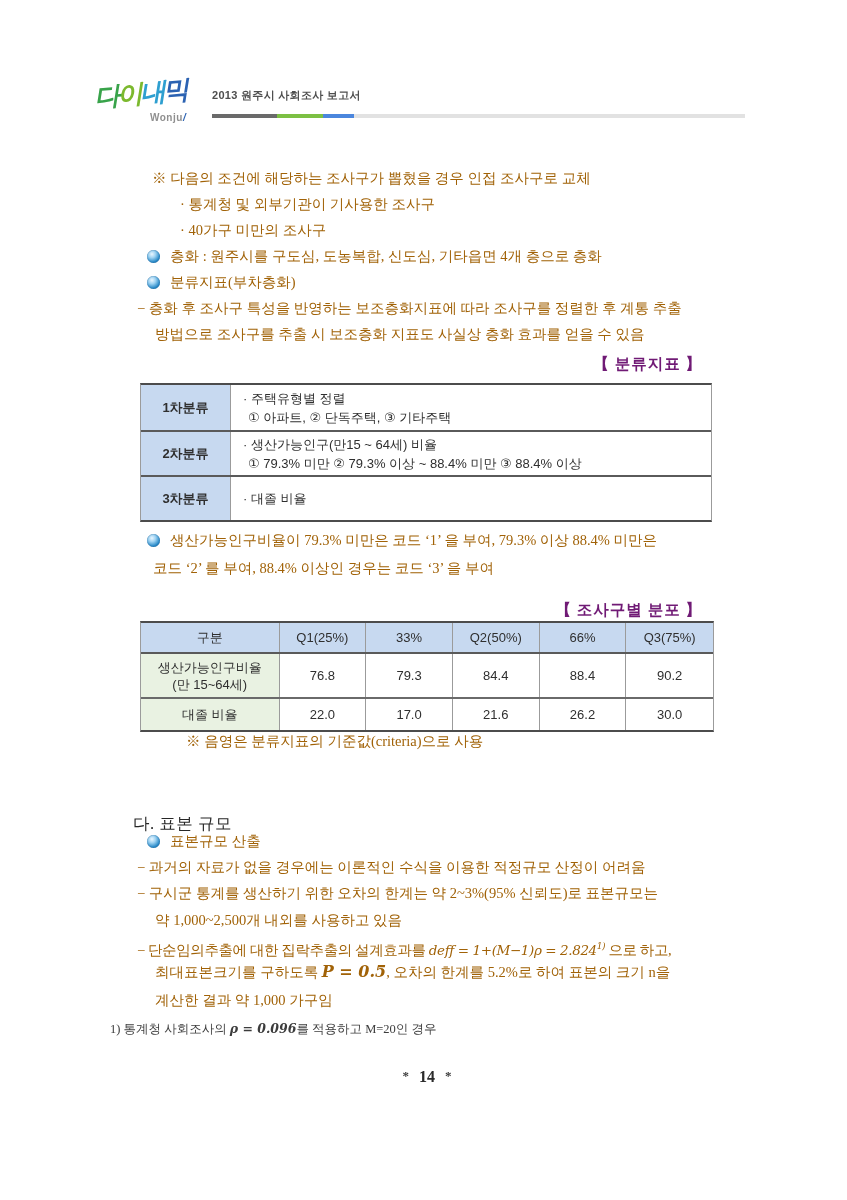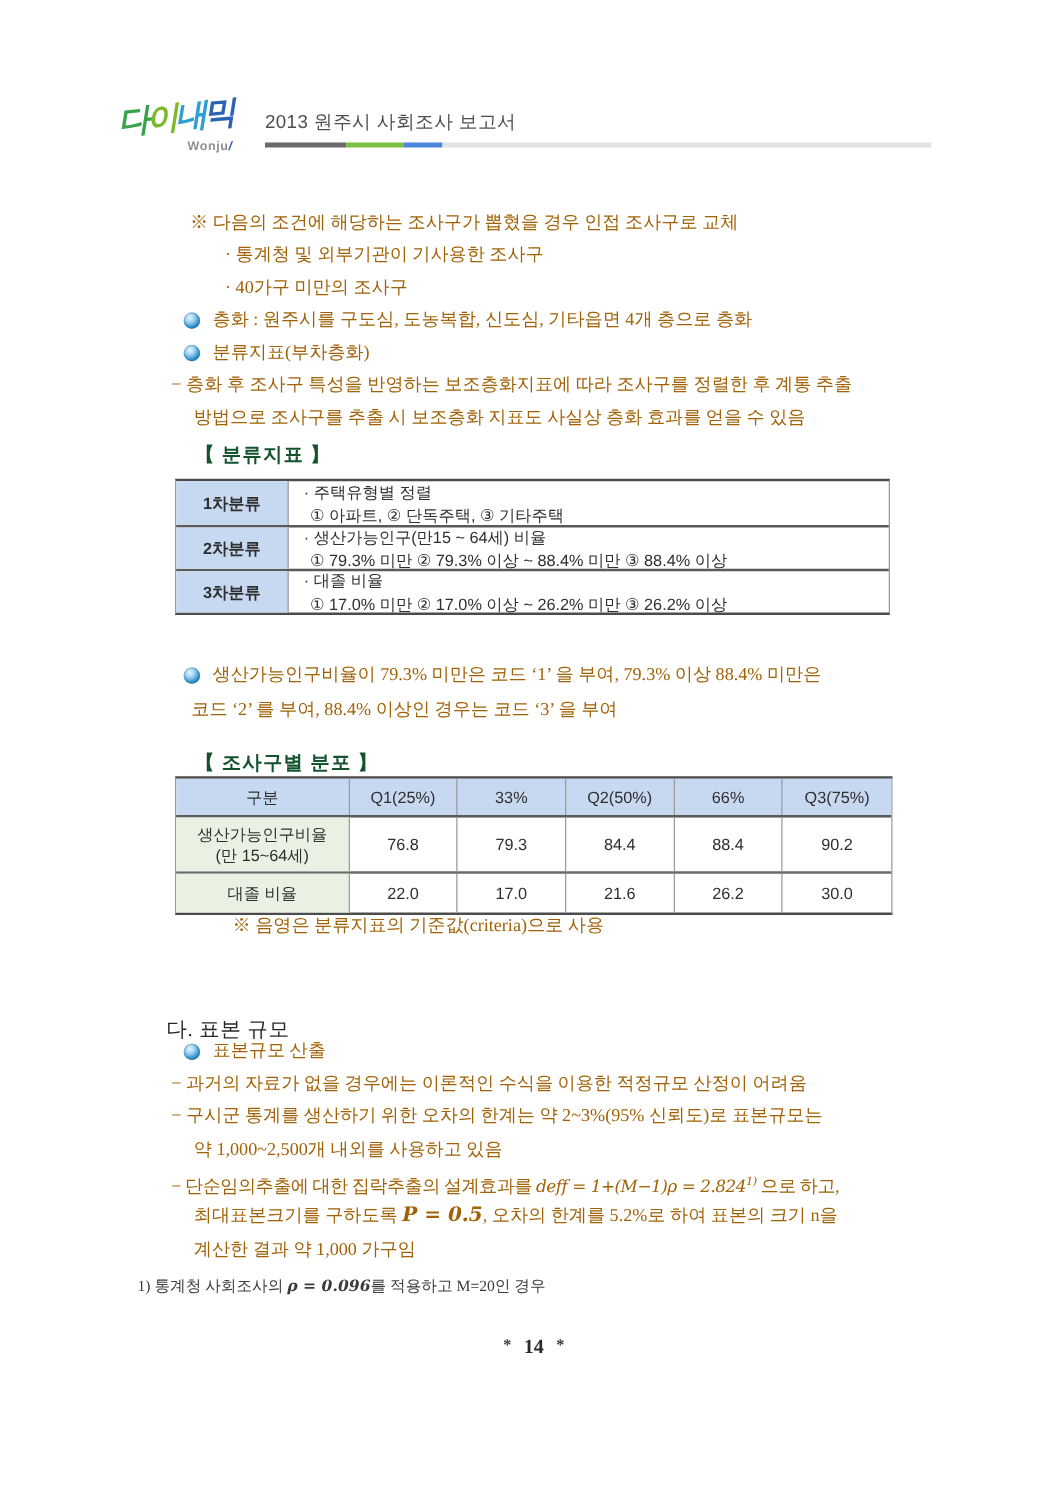--- a/index.html
+++ b/index.html
@@ -16,55 +16,55 @@
     transform:rotate(-5deg); white-space:nowrap;
   }
   .lg0{color:#38a34a;} .lg1{color:#7cb92e;} .lg2{color:#2e9fd0;} .lg3{color:#2b62b2;}
   .logo-sub {
     position:absolute; left:56px; top:32px; font-family:"Liberation Sans",sans-serif;
     font-weight:bold; font-size:10px; color:#8f8f8f; letter-spacing:0.5px;
   }
   .logo-slash { color:#2b62b2; font-style:italic; font-weight:bold; }
   .header-title {
     position:absolute; left:212px; top:88px; font-family:"Liberation Sans",sans-serif;
-    font-size:15px; font-weight:normal; color:#4e4e4e; letter-spacing:0.3px; white-space:nowrap;
+    font-size:11px; font-weight:bold; color:#4e4e4e; letter-spacing:0.3px; white-space:nowrap;
   }
   .header-rule { position:absolute; left:212px; top:114px; width:533px; height:4px; display:flex; }
   .seg-dark  { width:65px;  background:#6a6a6a; }
   .seg-green { width:46px;  background:#7cc043; }
   .seg-blue  { width:31px;  background:#4b86dd; }
   .seg-light { flex:1;      background:#e2e2e2; }
   
   .line { position:absolute; font-size:14.5px; line-height:20px; white-space:nowrap; color:#a16207; }
   .bullet {
     position:absolute; width:13px; height:13px; border-radius:50%;
     background:radial-gradient(circle at 38% 32%, #eaf6ff 0%, #9fd3f2 30%, #2d8cc9 65%, #0f5c97 100%);
     box-shadow:inset 0 0 1px #0a4f85;
   }
   .tbl-title {
-    position:absolute; left:156px; width:574px; text-align:left;
-    font-size:15.5px; font-weight:bold; color:#14532d; letter-spacing:1px;
+    position:absolute; left:128px; width:574px; text-align:right;
+    font-size:15.5px; font-weight:bold; color:#701a75; letter-spacing:1px;
   }
   .section-heading {
     position:absolute; left:133px; top:813px; font-size:16.5px; font-weight:normal; color:#262626;
     letter-spacing:0.5px;
   }
   .math { font-family:"DejaVu Serif",serif; font-style:italic; font-size:13.5px; }
   .math-sup { font-size:9px; vertical-align:super; font-style:italic; font-family:"DejaVu Serif",serif; }
   .p-big { font-family:"DejaVu Serif",serif; font-style:italic; font-weight:bold; font-size:16px; }
   .tight { letter-spacing:-0.4px; }
   
   .t1 {
     position:absolute; left:140px; top:383px; width:572px;
     border-top:2px solid #4c4c4c; border-bottom:2px solid #4c4c4c;
     border-left:1px solid #9b9b9b; border-right:1px solid #9b9b9b;
     font-family:"Liberation Sans","DejaVu Sans",sans-serif; font-size:13px; color:#2f2f2f;
     box-sizing:border-box;
   }
-  .t1-row { display:flex; height:35px; box-sizing:border-box; }
+  .t1-row { display:flex; height:45px; box-sizing:border-box; }
   .t1-row.sep { border-top:2px solid #5a5a5a; }
   .t1-label {
     width:90px; background:#c7d9f0; border-right:1px solid #9b9b9b;
     display:flex; align-items:center; justify-content:center; font-weight:bold; box-sizing:border-box;
   }
   .t1-content { flex:1; display:flex; flex-direction:column; justify-content:center; padding-left:12px; line-height:19px; }
   .t1-line2 { padding-left:5px; }
   
   .t2 {
     position:absolute; left:140px; top:621px; width:574px;
@@ -136,21 +136,20 @@
       <div class="t1-label">2차분류</div>
       <div class="t1-content">
         <div>· 생산가능인구(만15 ~ 64세) 비율</div>
         <div class="t1-line2">① 79.3% 미만 ② 79.3% 이상 ~ 88.4% 미만 ③ 88.4% 이상</div>
       </div>
     </div>
     <div class="t1-row sep">
       <div class="t1-label">3차분류</div>
       <div class="t1-content">
         <div>· 대졸 비율</div>
-        <div class="t1-line2">① 17.0% 미만 ② 17.0% 이상 ~ 26.2% 미만 ③ 26.2% 이상</div>
       </div>
     </div>
   </div>
 
   <div class="bullet" style="left:147px; top:534px;"></div>
   <div class="line" style="left:170px; top:530px;">생산가능인구비율이 79.3% 미만은 코드 ‘1’ 을 부여, 79.3% 이상 88.4% 미만은</div>
   <div class="line" style="left:153px; top:558px;">코드 ‘2’ 를 부여, 88.4% 이상인 경우는 코드 ‘3’ 을 부여</div>
 
   <div class="tbl-title" style="top:600px;">【 조사구별 분포 】</div>
   <div class="t2">

